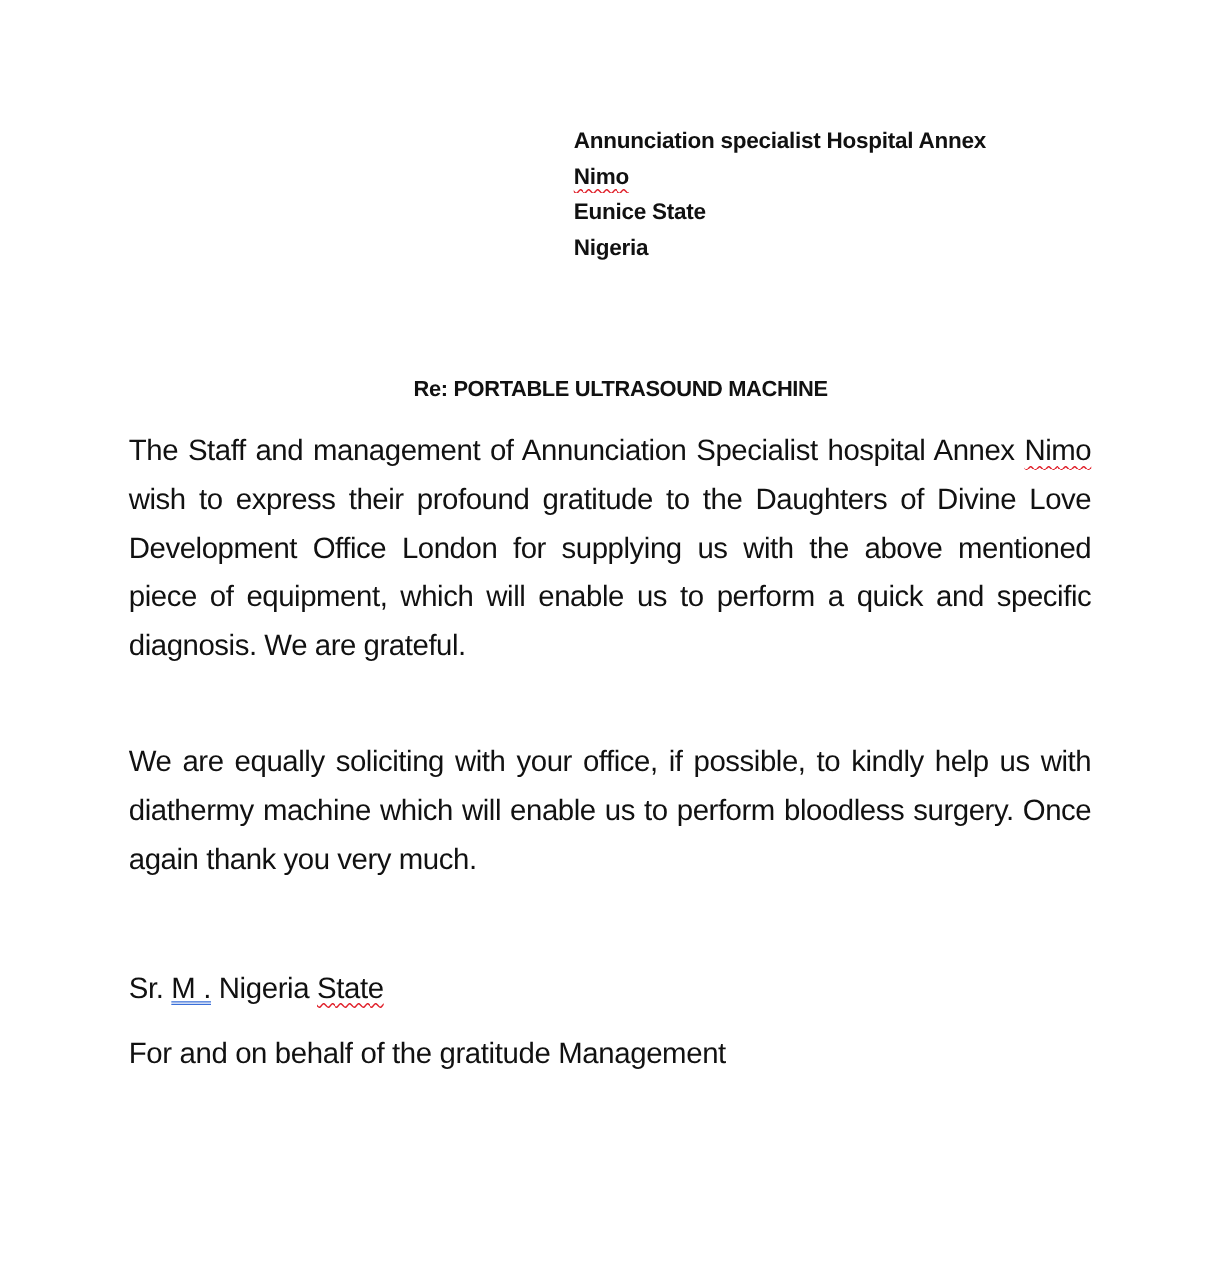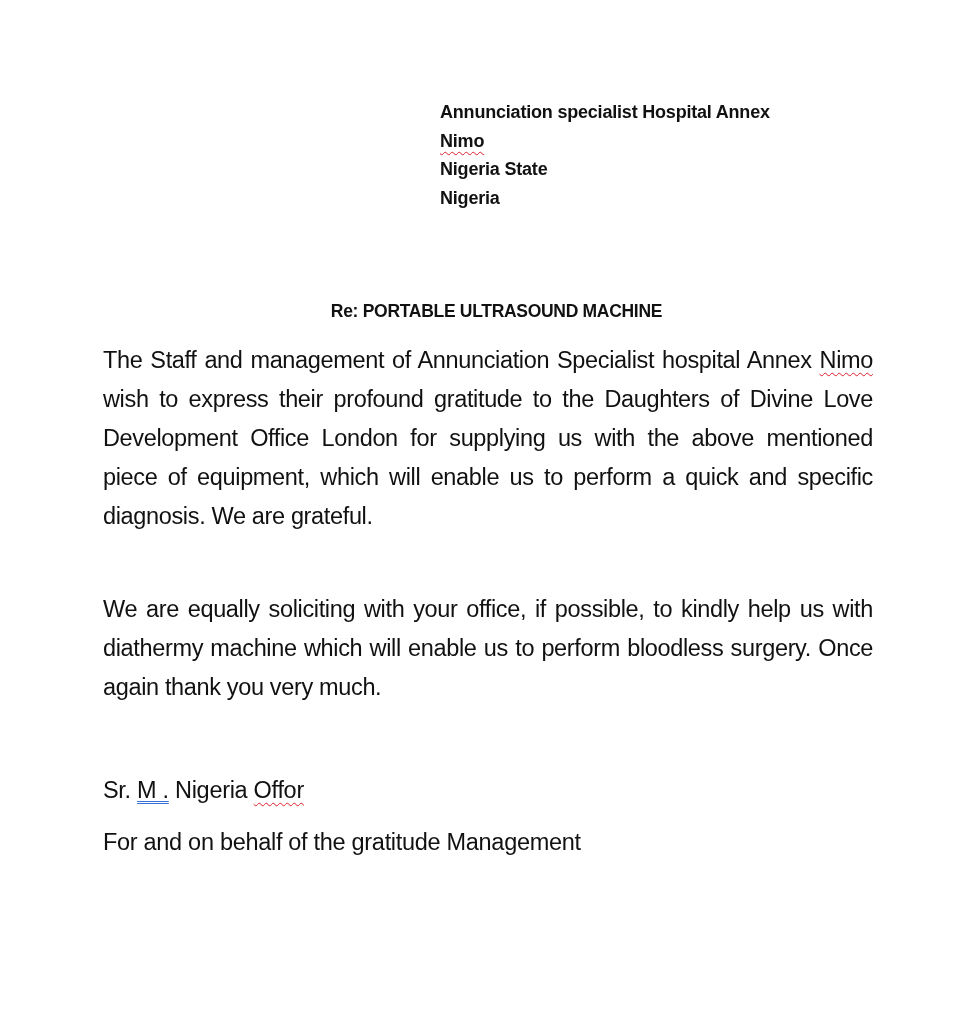--- a/index.html
+++ b/index.html
@@ -17,21 +17,21 @@
     }
     .page {
       position: absolute;
       left: 0; top: 0;
       width: 969px;
       height: 1024px;
       background: #ffffff;
     }
     .address {
       position: absolute;
-      left: 440px;
+      left: 459px;
       top: 98px;
       font-weight: bold;
       font-size: 18px;
       line-height: 28.5px;
       letter-spacing: -0.2px;
     }
     .address div { white-space: nowrap; }
     .spell {
       text-decoration: underline wavy #e0202a;
       text-decoration-thickness: 1px;
@@ -90,27 +90,27 @@
     }
   </style>
 </head>
 <body>
 
 <div class="page">
 
   <div class="address">
     <div>Annunciation specialist Hospital Annex</div>
     <div><span class="spell">Nimo</span></div>
-    <div>Nigeria State</div>
+    <div>Eunice State</div>
     <div>Nigeria</div>
   </div>
 
   <div class="subject">Re: PORTABLE ULTRASOUND MACHINE</div>
 
   <p class="para body-text para1 last-line-left"><span>The Staff and management of Annunciation Specialist hospital Annex </span><span class="spell">Nimo</span><span> wish to express their profound gratitude to the Daughters of Divine Love Development Office London for supplying us with the above mentioned piece of equipment, which will enable us to perform a quick and specific diagnosis. We are grateful.</span></p>
 
   <p class="para body-text para2 last-line-left">We are equally soliciting with your office, if possible, to kindly help us with diathermy machine which will enable us to perform bloodless surgery. Once again thank you very much.</p>
 
-  <div class="signature"><span>Sr. </span><span class="grammar">M .</span><span> Nigeria </span><span class="spell">Offor</span></div>
+  <div class="signature"><span>Sr. </span><span class="grammar">M .</span><span> Nigeria </span><span class="spell">State</span></div>
 
   <div class="behalf">For and on behalf of the gratitude Management</div>
 
 </div>
 
 </body></html>

